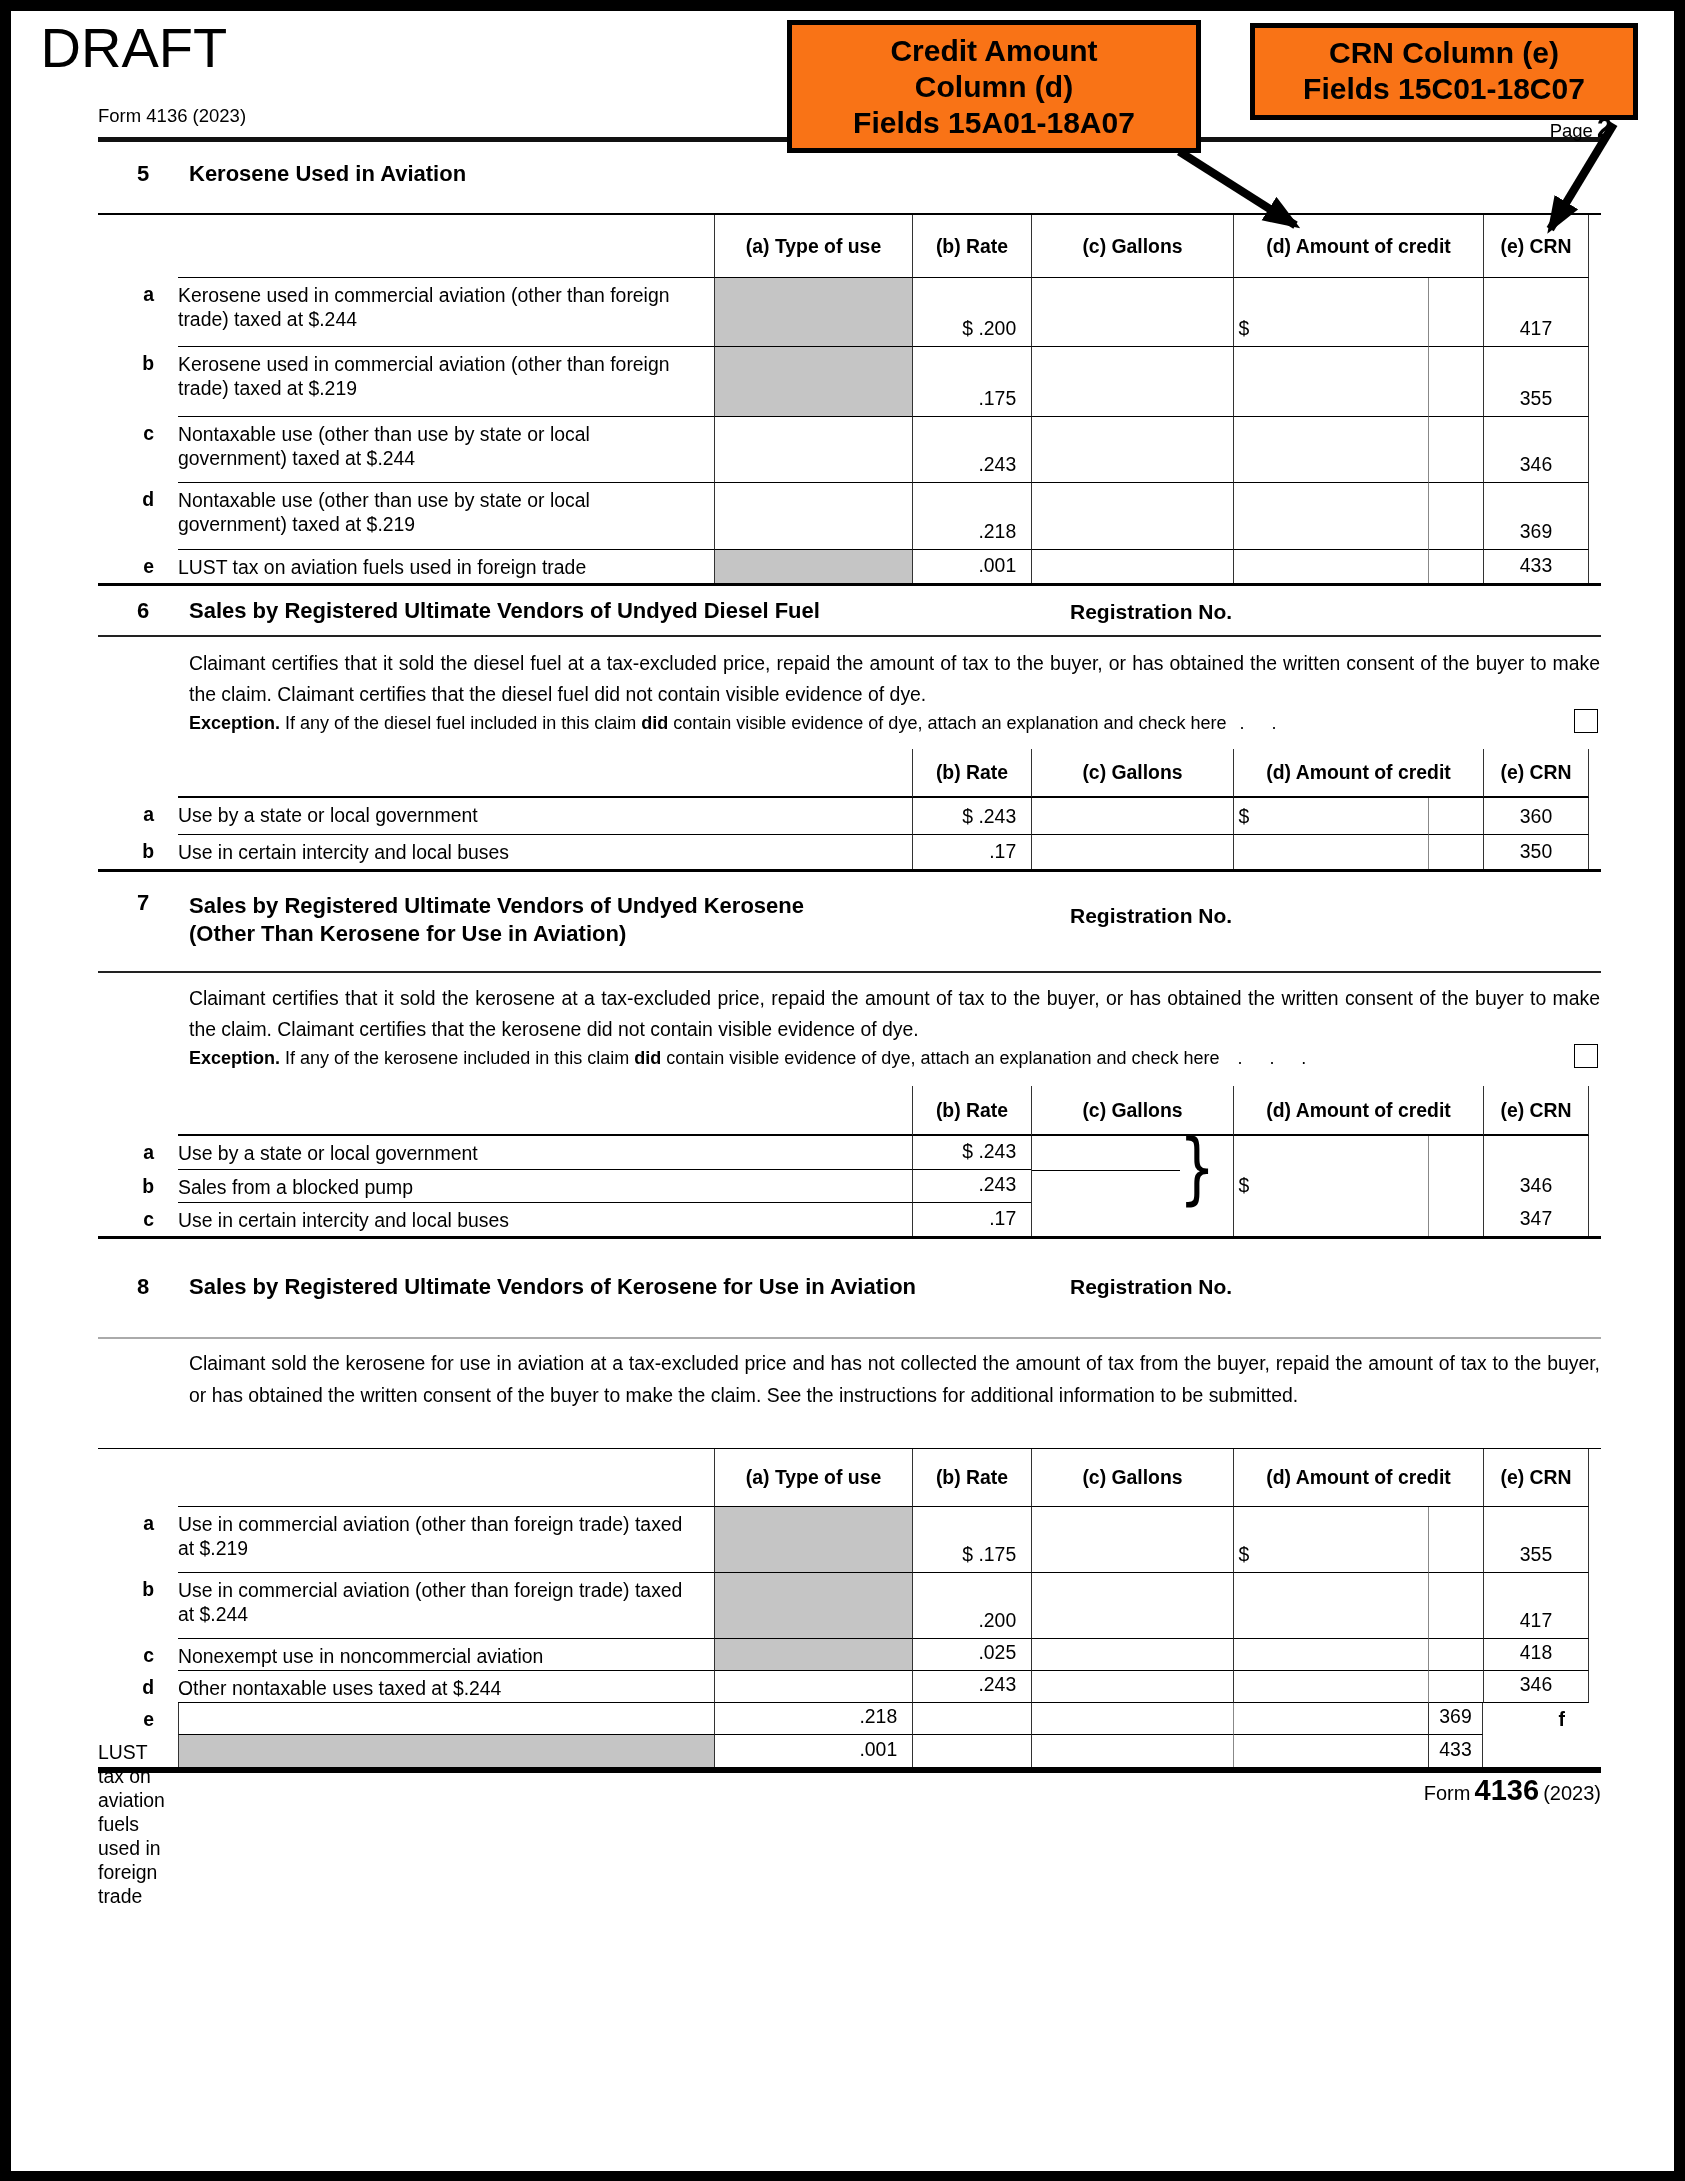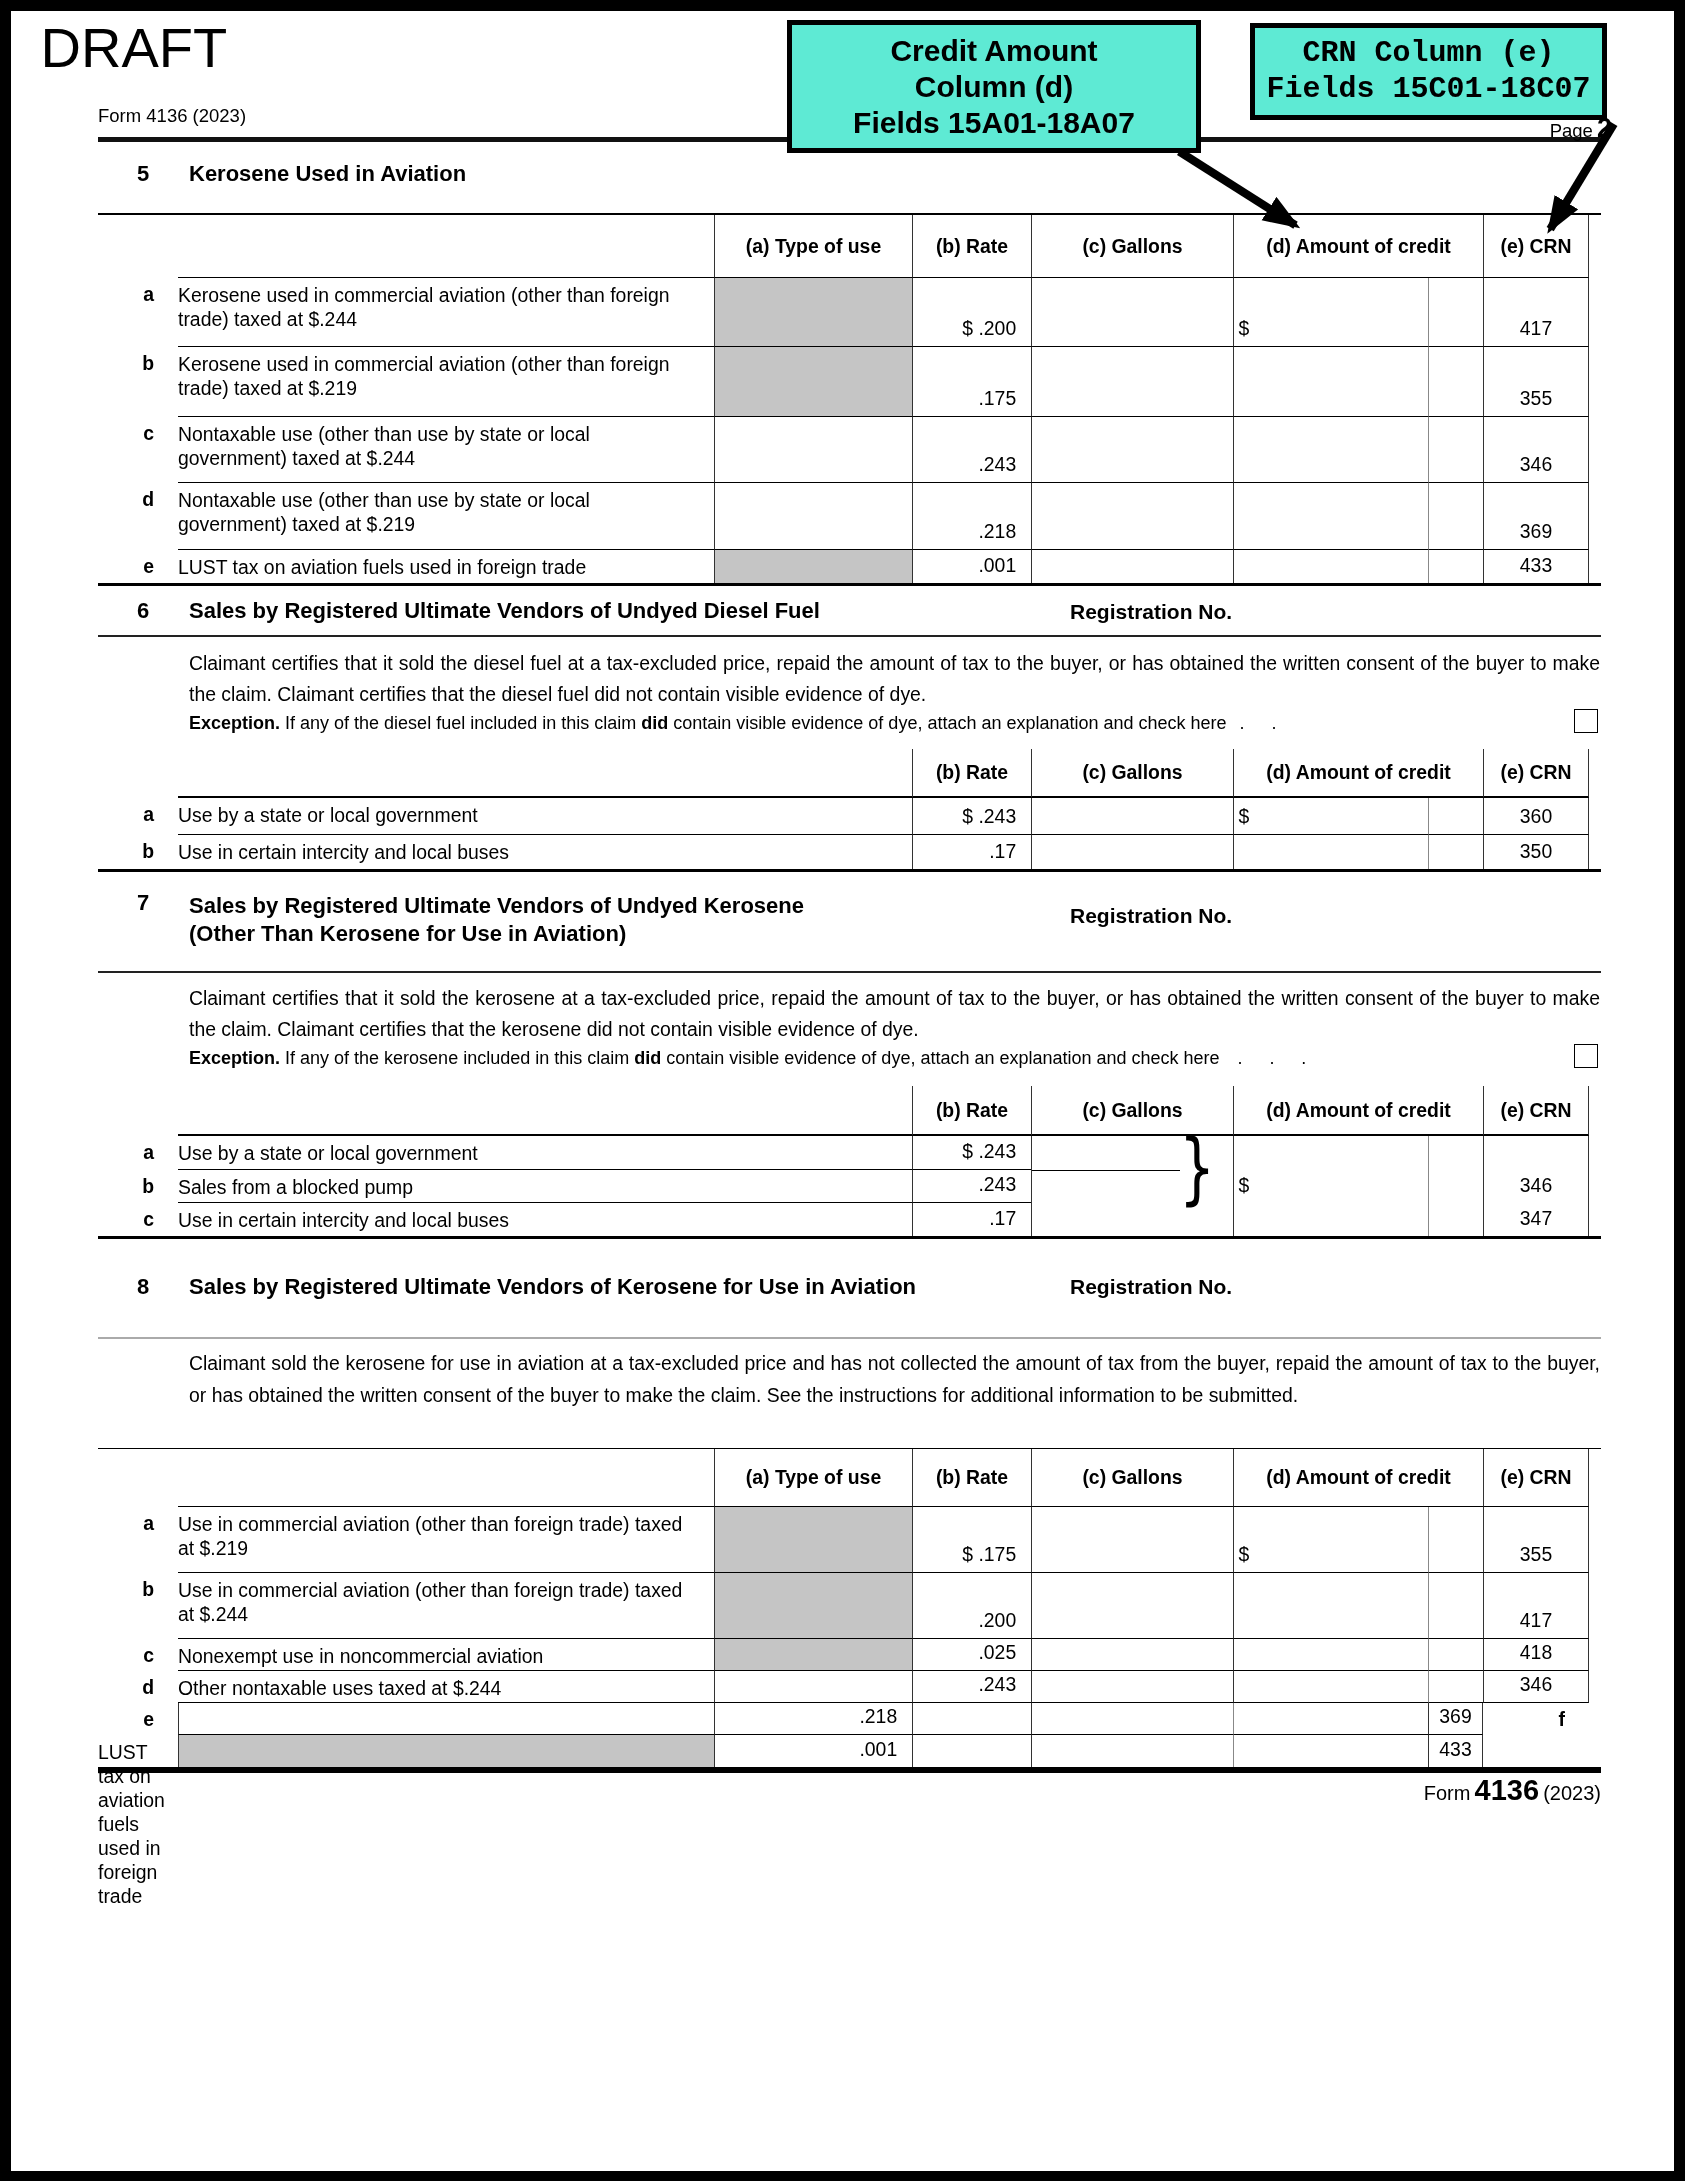--- a/index.html
+++ b/index.html
@@ -13,26 +13,26 @@
     color: #000;
     overflow: hidden;
   }
   .abs { position: absolute; }
 
   .draft { left: 29.5px; top: 3.7px; font-size: 56px; font-weight: normal; letter-spacing: 0px; }
   .form-header { left: 87px; top: 94px; font-size: 18.5px; }
   .top-rule { left: 87px; top: 126px; width: 1503px; height: 4.6px; background: #111; z-index: 1; }
 
   .callout {
-    background: #5eead4; border: 5.5px solid #000; z-index: 3;
+    background: #f97316; border: 5.5px solid #000; z-index: 3;
     text-align: center; font-weight: bold; font-size: 30px; line-height: 36px;
     padding: 7.4px 3.7px;
   }
   .callout-d { left: 776px; top: 9.2px; width: 414px; }
-  .callout-e { left: 1239px; top: 12px; width: 357px; font-family: Liberation Mono, monospace; }
+  .callout-e { left: 1239px; top: 12px; width: 388px; }
   .page2 { left: 1421px; top: 102px; width: 180px; text-align: right; z-index: 7; }
   .page2 .pw { font-size: 18.5px; }
   .page2 .pn { font-size: 27px; font-weight: bold; }
 
   .arrows { left:0; top:0; z-index: 4; pointer-events: none; }
 
   .sec-num { font-size: 22px; font-weight: bold; }
   .sec-title { font-size: 22px; font-weight: bold; }
   .regno { font-size: 21px; font-weight: bold; }
 

